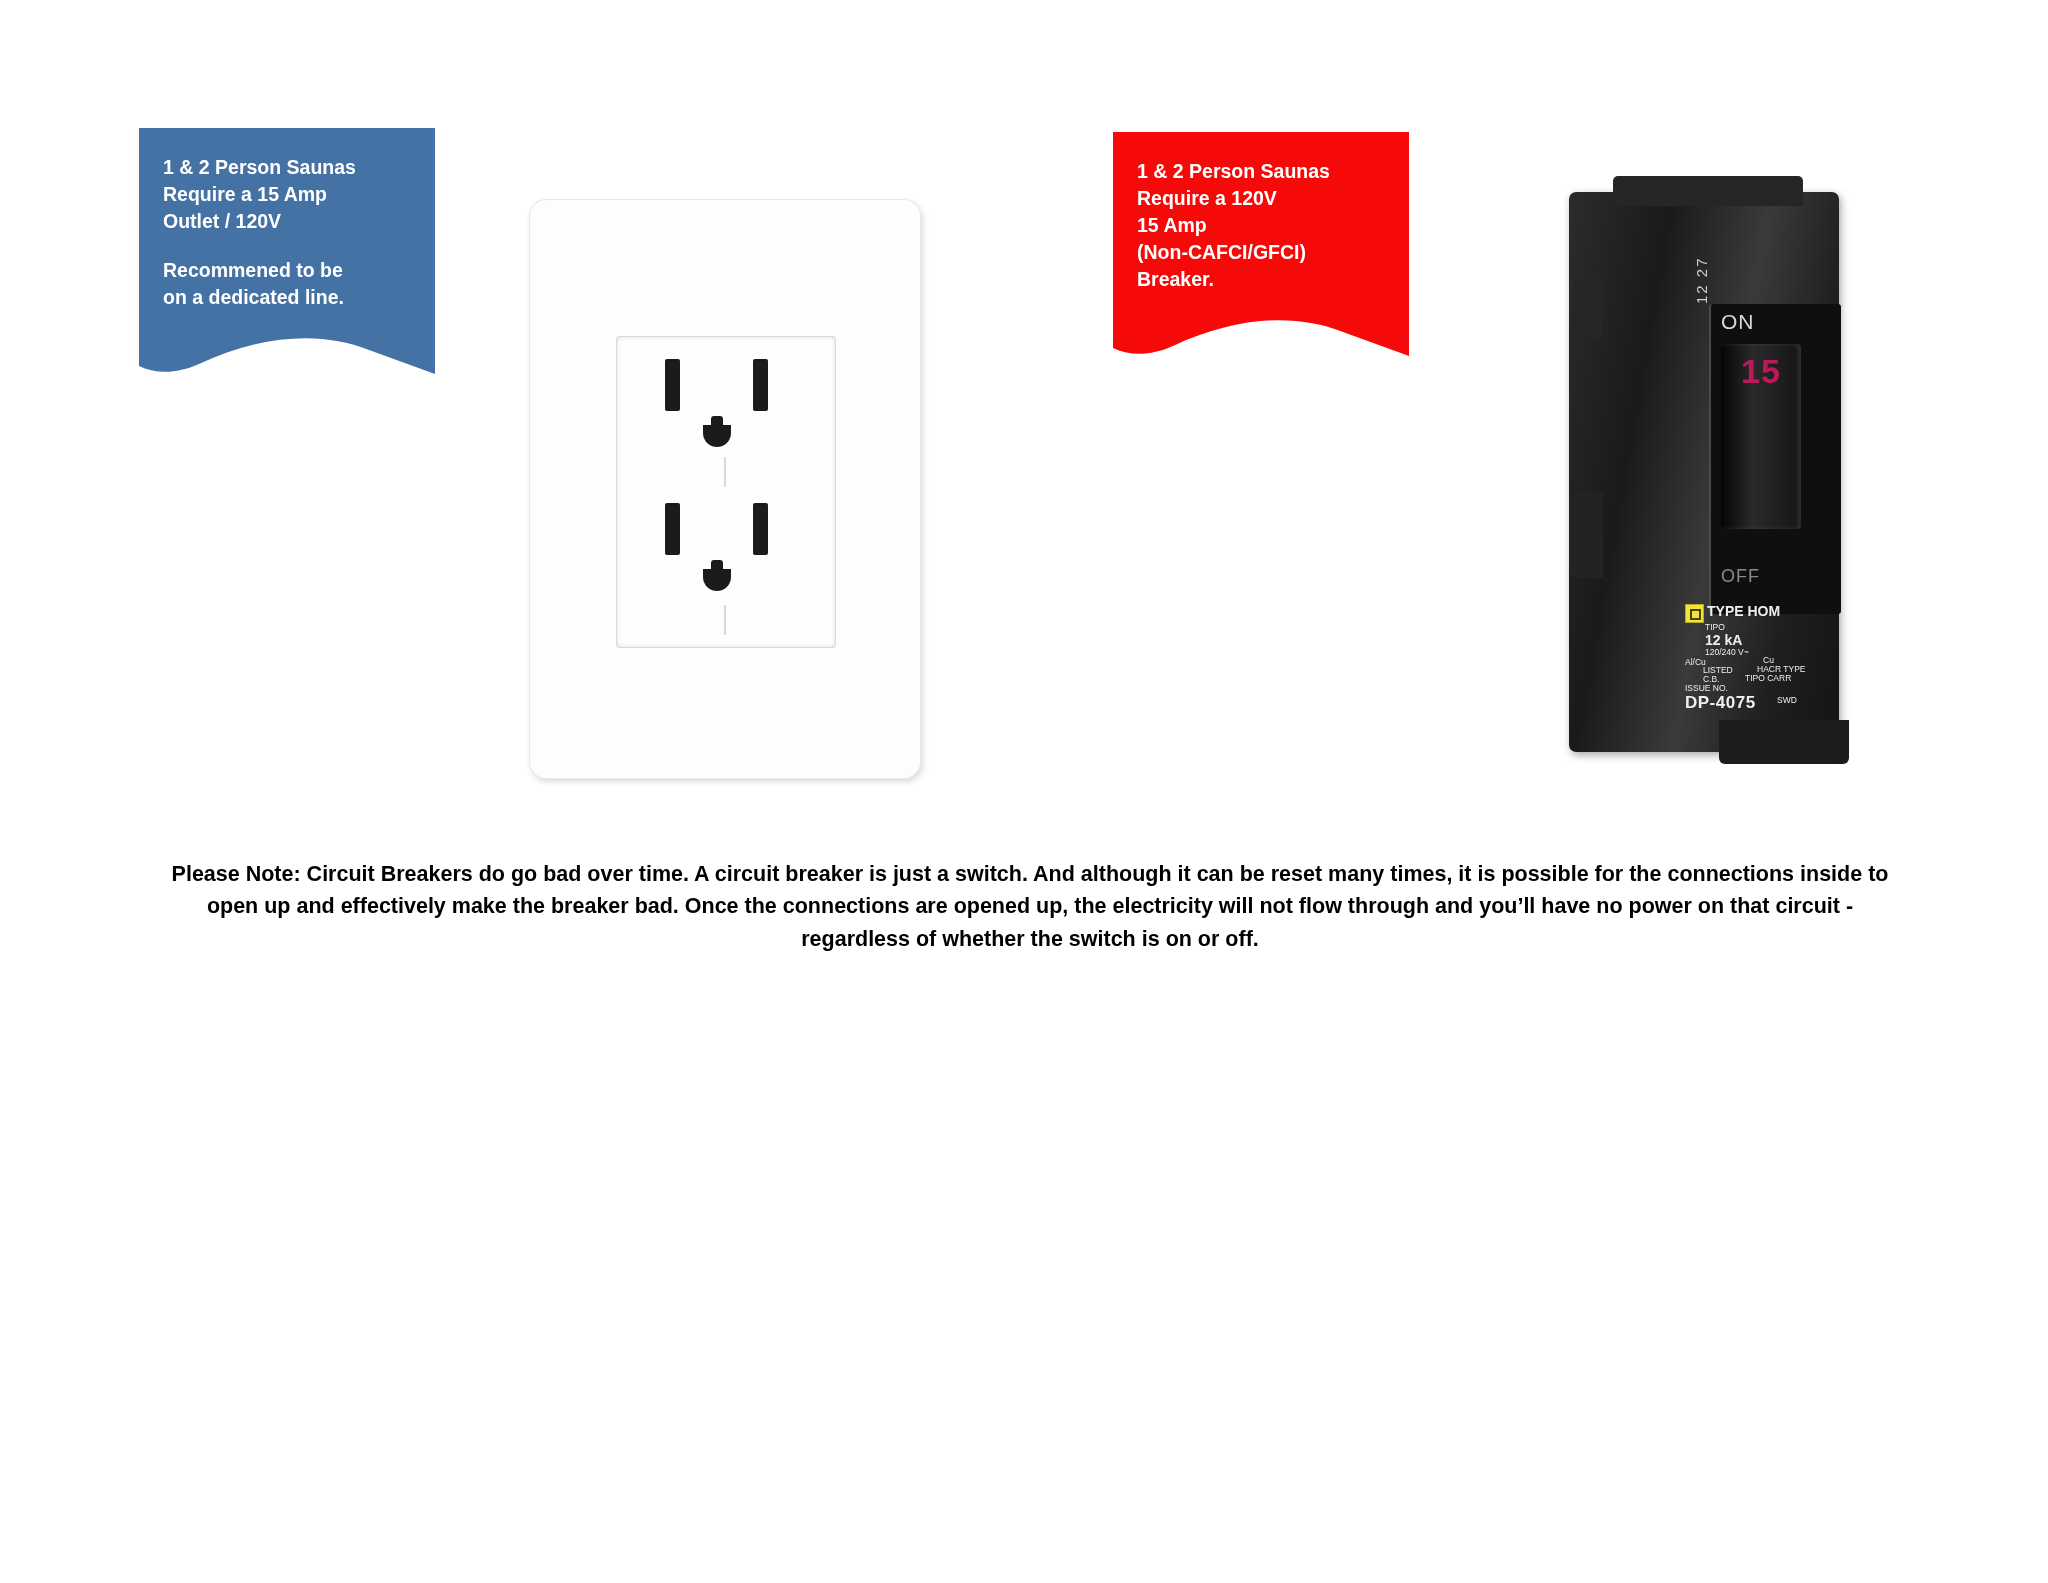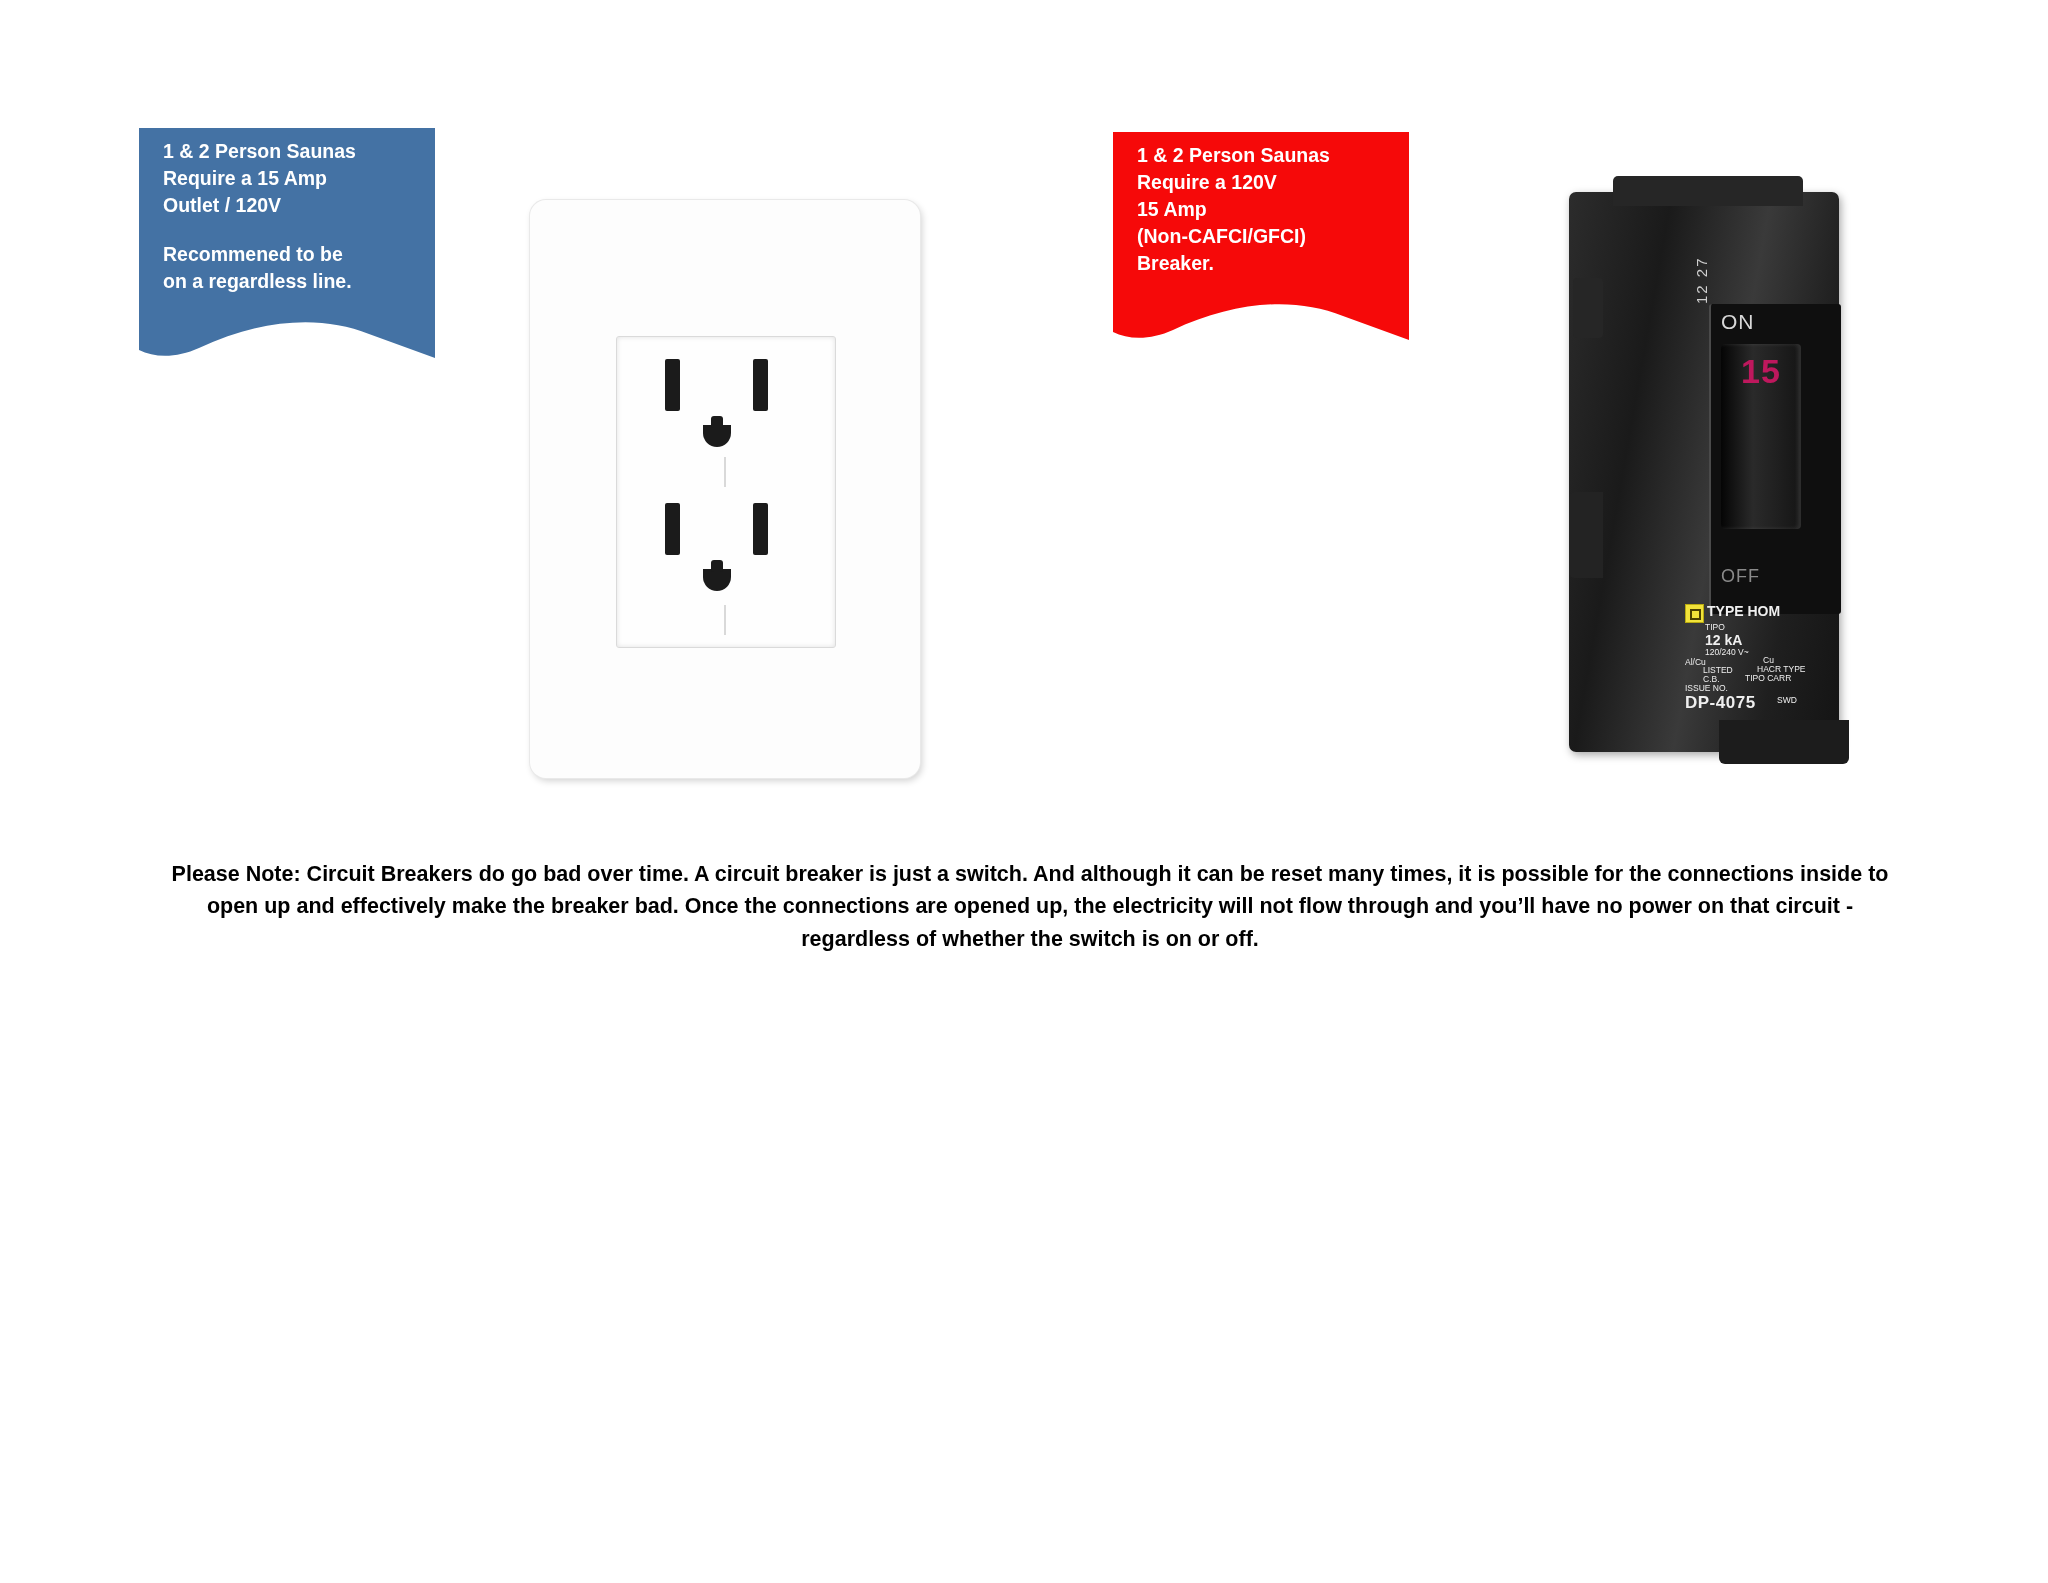--- a/index.html
+++ b/index.html
@@ -15,21 +15,21 @@
     overflow: hidden;
   }
 
   
   .callout {
     position: absolute;
     width: 296px;
   }
   .callout .banner-body {
     position: relative;
-    padding: 10px 24px 10px 24px;
+    padding: 26px 24px 10px 24px;
     box-sizing: border-box;
     color: #ffffff;
     font-weight: bold;
     font-size: 19.5px;
     line-height: 1.38;
   }
   .callout .ribbon-tail {
     display: block;
     width: 100%;
     height: 54px;
@@ -251,21 +251,21 @@
 </head>
 <body>
 
 <div class="callout" id="callout-blue">
   <div class="banner-body">
     <p>1 &amp; 2 Person Saunas</p>
     <p>Require a 15 Amp</p>
     <p>Outlet / 120V</p>
     <p class="spacer"></p>
     <p>Recommened to be</p>
-    <p>on a regardless line.</p>
+    <p>on a dedicated line.</p>
   </div>
   <svg class="ribbon-tail" viewBox="0 0 296 54" preserveAspectRatio="none">
     <path d="M0,0 L296,0 L296,54 L230,30 C180,10 120,16 60,44 C38,54 16,54 0,46 Z" fill="#4472a4"></path>
   </svg>
 </div>
 
 <div class="callout" id="callout-red">
   <div class="banner-body">
     <p>1 &amp; 2 Person Saunas</p>
     <p>Require a 120V</p>

